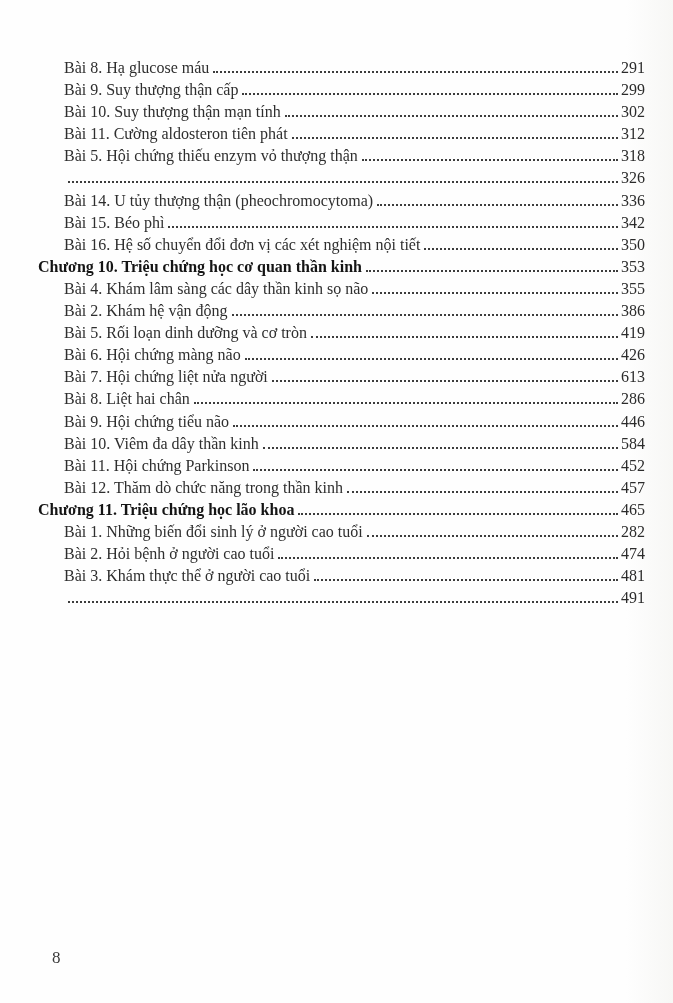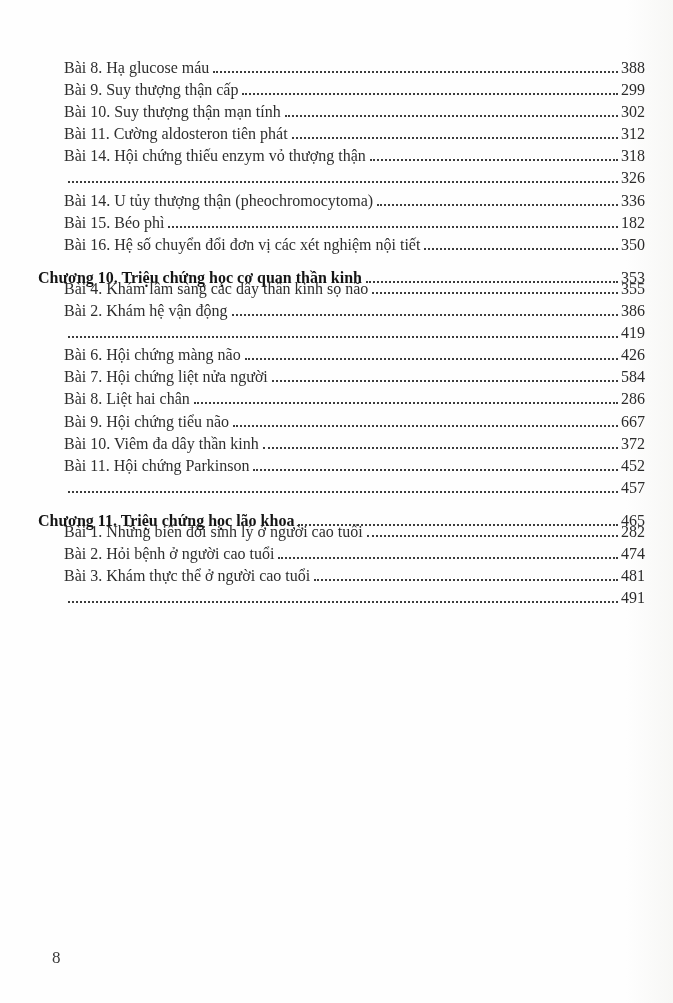--- a/index.html
+++ b/index.html
@@ -29,21 +29,20 @@
     line-height: 22.1px;
     font-size: 16px;
     white-space: nowrap;
   }
   .row.item {
     padding-left: 26px;
   }
   .row.chapter .label {
     font-weight: bold;
     color: #141414;
-    margin-top: 11px;
   }
   .label {
     white-space: nowrap;
   }
   .leader {
     flex: 1 1 auto;
     min-width: 12px;
     border-bottom: 2px dotted #3c3c3c;
     margin: 0 3px 0 4px;
   }
@@ -59,55 +58,55 @@
   }
 </style>
 </head>
 <body>
 
 <div class="page">
   <div class="toc">
       <div class="row item">
     <span class="label">Bài 8. Hạ glucose máu</span>
     <span class="leader"></span>
-    <span class="pnum">388</span>
+    <span class="pnum">291</span>
   </div>
       <div class="row item">
     <span class="label">Bài 9. Suy thượng thận cấp</span>
     <span class="leader"></span>
     <span class="pnum">299</span>
   </div>
       <div class="row item">
     <span class="label">Bài 10. Suy thượng thận mạn tính</span>
     <span class="leader"></span>
     <span class="pnum">302</span>
   </div>
       <div class="row item">
     <span class="label">Bài 11. Cường aldosteron tiên phát</span>
     <span class="leader"></span>
     <span class="pnum">312</span>
   </div>
       <div class="row item">
-    <span class="label">Bài 14. Hội chứng thiếu enzym vỏ thượng thận</span>
+    <span class="label">Bài 5. Hội chứng thiếu enzym vỏ thượng thận</span>
     <span class="leader"></span>
     <span class="pnum">318</span>
   </div>
       <div class="row item">
     <span class="leader"></span>
     <span class="pnum">326</span>
   </div>
       <div class="row item">
     <span class="label">Bài 14. U tủy thượng thận (pheochromocytoma)</span>
     <span class="leader"></span>
     <span class="pnum">336</span>
   </div>
       <div class="row item">
     <span class="label">Bài 15. Béo phì</span>
     <span class="leader"></span>
-    <span class="pnum">182</span>
+    <span class="pnum">342</span>
   </div>
       <div class="row item">
     <span class="label">Bài 16. Hệ số chuyển đổi đơn vị các xét nghiệm nội tiết</span>
     <span class="leader"></span>
     <span class="pnum">350</span>
   </div>
       <div class="row chapter">
     <span class="label">Chương 10. Triệu chứng học cơ quan thần kinh</span>
     <span class="leader"></span>
     <span class="pnum">353</span>
@@ -116,54 +115,56 @@
     <span class="label">Bài 4. Khám lâm sàng các dây thần kinh sọ não</span>
     <span class="leader"></span>
     <span class="pnum">355</span>
   </div>
       <div class="row item">
     <span class="label">Bài 2. Khám hệ vận động</span>
     <span class="leader"></span>
     <span class="pnum">386</span>
   </div>
       <div class="row item">
+    <span class="label">Bài 5. Rối loạn dinh dưỡng và cơ tròn</span>
     <span class="leader"></span>
     <span class="pnum">419</span>
   </div>
       <div class="row item">
     <span class="label">Bài 6. Hội chứng màng não</span>
     <span class="leader"></span>
     <span class="pnum">426</span>
   </div>
       <div class="row item">
     <span class="label">Bài 7. Hội chứng liệt nửa người</span>
     <span class="leader"></span>
-    <span class="pnum">584</span>
+    <span class="pnum">613</span>
   </div>
       <div class="row item">
     <span class="label">Bài 8. Liệt hai chân</span>
     <span class="leader"></span>
     <span class="pnum">286</span>
   </div>
       <div class="row item">
     <span class="label">Bài 9. Hội chứng tiểu não</span>
     <span class="leader"></span>
-    <span class="pnum">667</span>
+    <span class="pnum">446</span>
   </div>
       <div class="row item">
     <span class="label">Bài 10. Viêm đa dây thần kinh</span>
     <span class="leader"></span>
-    <span class="pnum">372</span>
+    <span class="pnum">584</span>
   </div>
       <div class="row item">
     <span class="label">Bài 11. Hội chứng Parkinson</span>
     <span class="leader"></span>
     <span class="pnum">452</span>
   </div>
       <div class="row item">
+    <span class="label">Bài 12. Thăm dò chức năng trong thần kinh</span>
     <span class="leader"></span>
     <span class="pnum">457</span>
   </div>
       <div class="row chapter">
     <span class="label">Chương 11. Triệu chứng học lão khoa</span>
     <span class="leader"></span>
     <span class="pnum">465</span>
   </div>
       <div class="row item">
     <span class="label">Bài 1. Những biến đổi sinh lý ở người cao tuổi</span>

